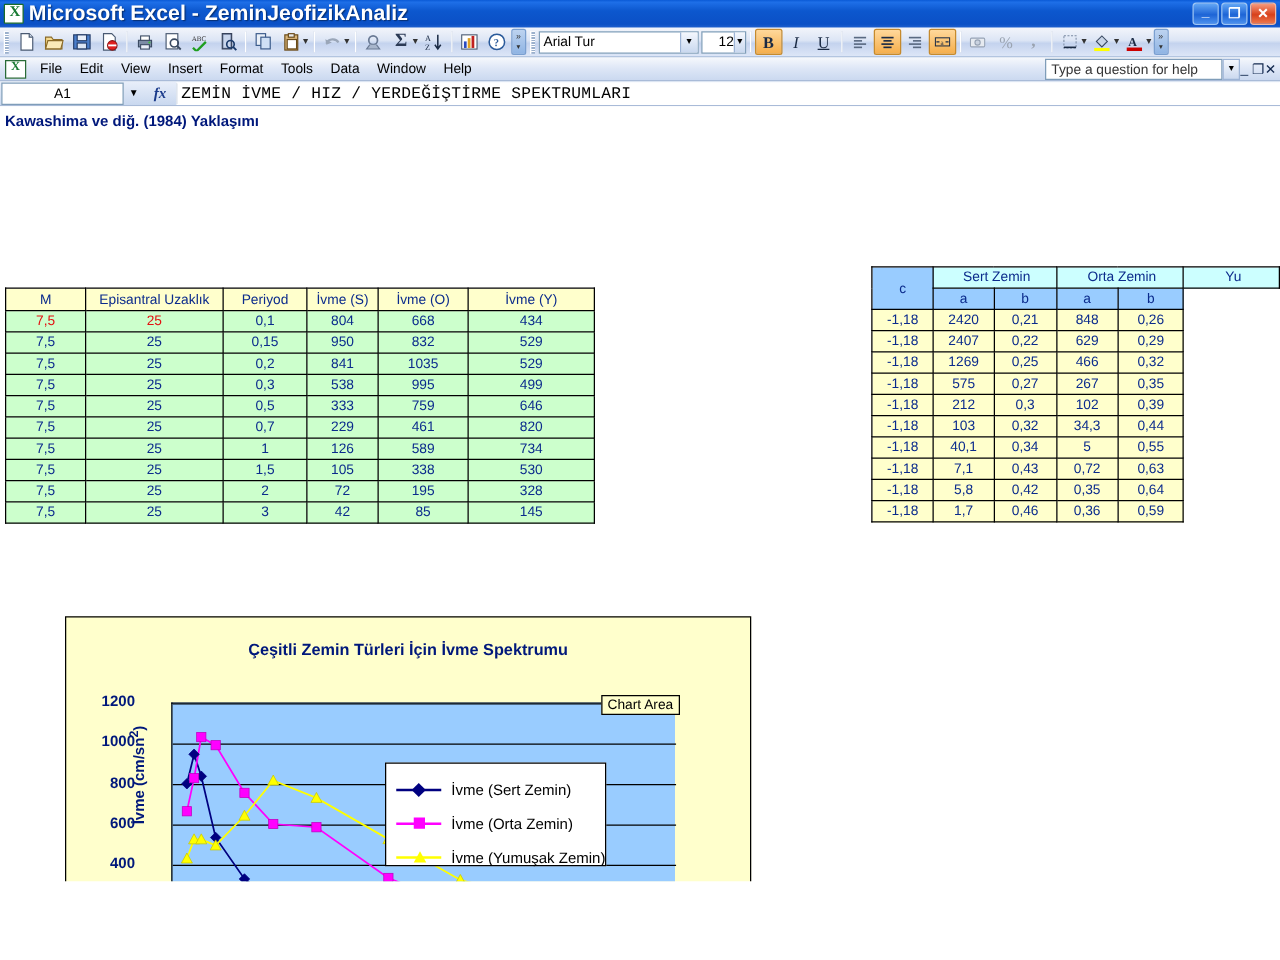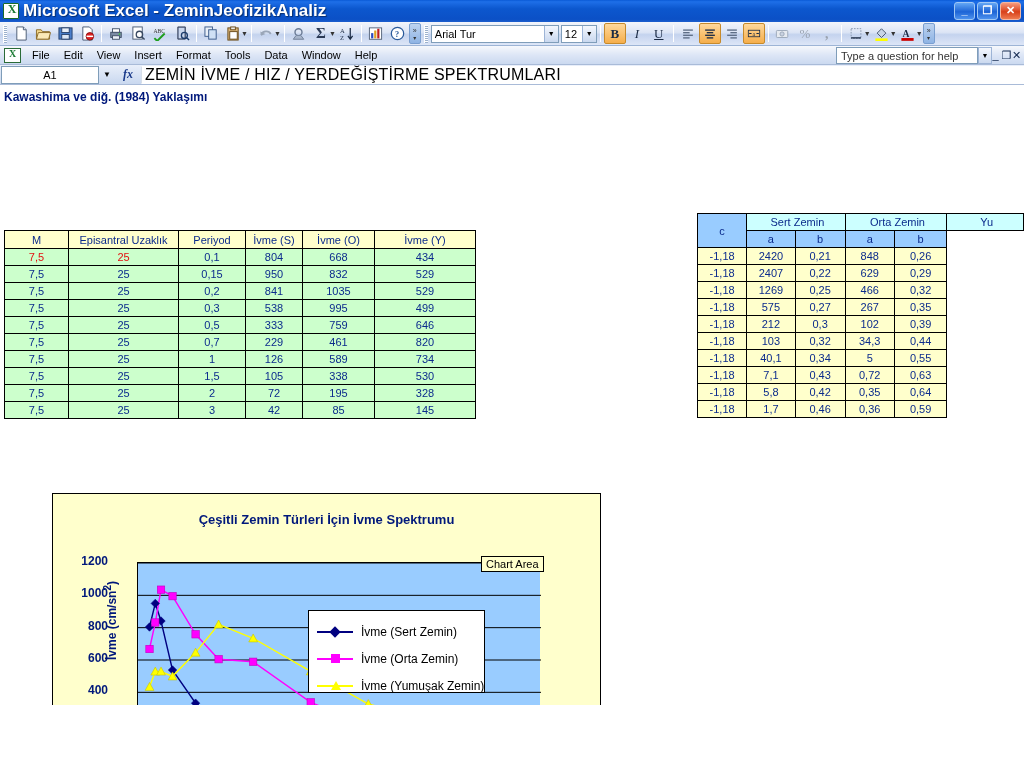--- a/index.html
+++ b/index.html
@@ -58,21 +58,21 @@
           font-size:13px; color:#2B3A55; flex:0 0 auto; position:relative; }
   .tsep { width:1px; height:17px; background:#A7B8D4; margin:0 3px; border-right:1px solid #fff; flex:0 0 auto;}
   .tinyarrow { font-size:7px; color:#333; margin-left:-3px; }
   .ovf { width:12px; height:21px; display:flex; flex-direction:column; align-items:center;
          justify-content:center; font-size:7px; color:#333; flex:0 0 auto;
          background:linear-gradient(to bottom,#BDD3F0,#8FB4E4); border:1px solid #7A9FD0; border-radius:2px;}
 
   .fontbox { width:128px; height:18px; background:#fff; border:1px solid #7F9DB9;
              display:flex; align-items:center; padding-left:3px; font-size:11px; color:#000; flex:0 0 auto;}
   .sizebox { width:36px; height:18px; background:#fff; border:1px solid #7F9DB9;
-             display:flex; align-items:center; padding-left:3px; font-size:11px; color:#000; flex:0 0 auto; margin-left:2px;}
+             display:flex; align-items:center; padding-left:13px; font-size:11px; color:#000; flex:0 0 auto; margin-left:2px;}
   .cbarrow { margin-left:auto; width:14px; height:16px; background:linear-gradient(to bottom,#F4F7FD,#C9D8EF);
              border-left:1px solid #9DB4D6; display:flex; align-items:center; justify-content:center; font-size:7px;}
   .fbtn { width:22px; height:21px; display:flex; align-items:center; justify-content:center;
           flex:0 0 auto; font-size:12px; color:#1A2A44; }
   .fbtn.on { background:linear-gradient(to bottom,#FFD89B,#F5AE4B); border:1px solid #C68A2C; border-radius:2px; }
   .fbtn.dim { color:#9AA3B0; }
 
   
   #menubar {
     height:19px; background:linear-gradient(to bottom,#F6F8FC,#DDE6F6 50%,#CBD9F0);
@@ -94,22 +94,22 @@
            display:flex; align-items:center; justify-content:center;}
 
   
   #formulabar { height:20px; background:linear-gradient(to bottom,#E9EFFA,#C9D8EF);
                 display:flex; align-items:center; border-bottom:1px solid #A9BBD8; }
   #namebox { width:98px; height:18px; background:#fff; border:1px solid #7F9DB9;
              display:flex; align-items:center; justify-content:center; font-size:11px; margin-left:1px;}
   #nameboxarrow { width:16px; height:18px; display:flex; align-items:center; justify-content:center; font-size:8px; }
   #fxicon { width:26px; text-align:center; font:italic bold 12px "Liberation Serif", serif; color:#1A3A8A; }
   #formulacontent { flex:1; height:18px; background:#fff; display:flex; align-items:center;
-                    padding-left:3px; font-size:16px; color:#000; letter-spacing:.2px;
-                    border:1px solid #fff; border-left:1px solid #D6DEE9;}
+                    padding-left:3px; font-size:13px; color:#000; letter-spacing:.2px;
+                    border:1px solid #fff; border-left:1px solid #D6DEE9;font-family:Liberation Mono, monospace;}
 
   
   #sheet { position:relative; width:1024px; height:620px; background:#ffffff; overflow:hidden; }
 
   #sheet-title { position:absolute; left:4px; top:5px; font:bold 12px "Liberation Sans",sans-serif;
                  color:#00187B; white-space:nowrap; }
 
   
   table.grid { border-collapse:collapse; position:absolute; }
   table.grid td, table.grid th {

